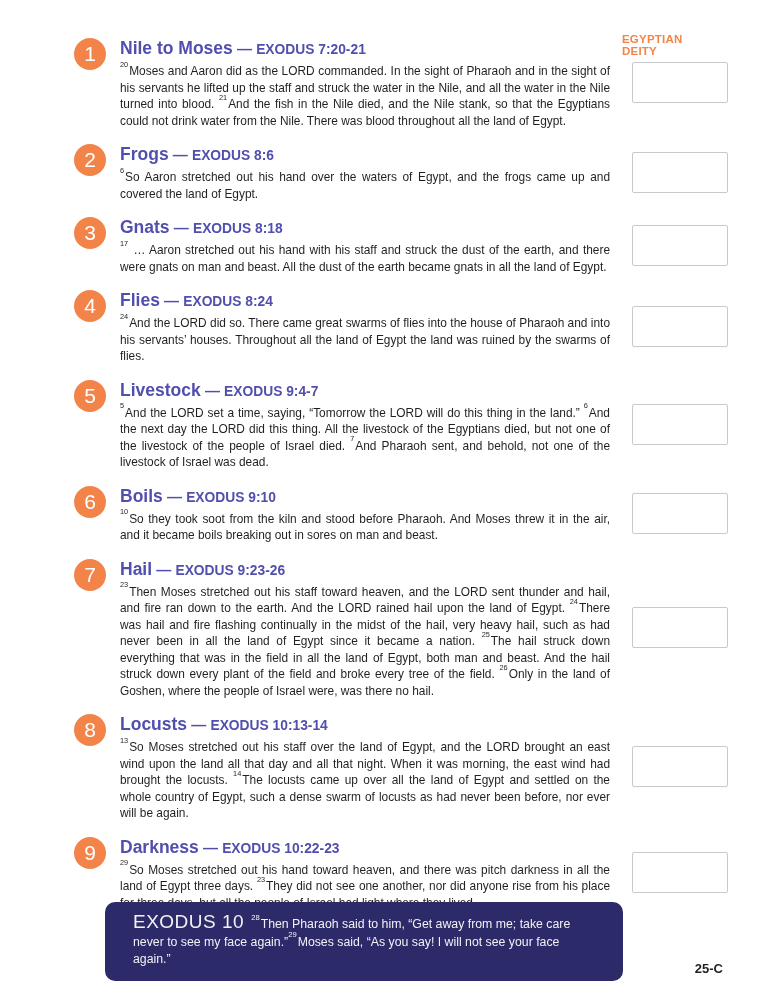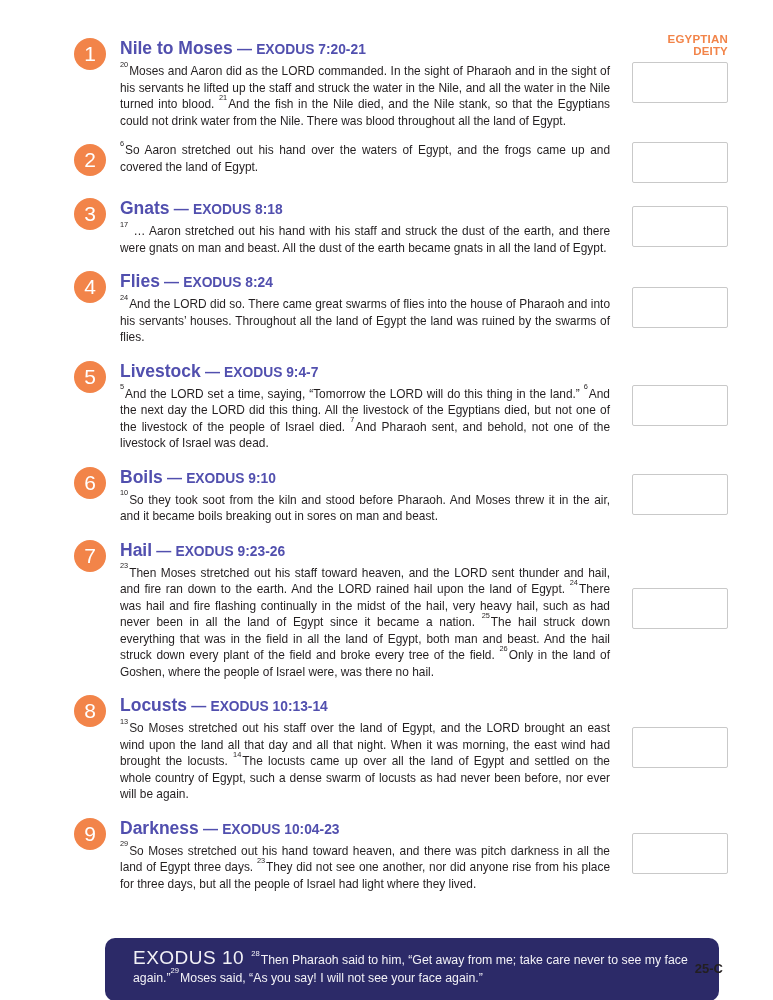--- a/index.html
+++ b/index.html
@@ -18,21 +18,21 @@
   }
   .page {
     position: relative;
     width: 773px; height: 1000px;
     background: #ffffff;
     overflow: hidden;
   }
   .deity-header {
     position: absolute;
     left: 622px; top: 33px; width: 106px;
-    text-align: right;
+    text-align: left;
     color: var(--accent-orange);
     font-weight: 700;
     font-size: 11.5px;
     line-height: 12px;
     letter-spacing: 0.2px;
   }
   .content {
     position: absolute;
     left: 74px; top: 36px; width: 654px;
   }
@@ -83,25 +83,24 @@
   }
   .answer-box {
     width: 96px; height: 41px;
     background: #ffffff;
     border: 1.5px solid var(--box-border);
     border-radius: 2px;
   }
   .footer-box {
     position: absolute;
     left: 105px; top: 902px;
-    width: 614px; min-height: 63px;
+    width: 518px; min-height: 63px;
     background: var(--footer-navy);
     border-radius: 10px;
     padding: 11px 26px 12px 28px;
-    margin-top: 36px;
   }
   .footer-verse {
     margin: 0;
     color: var(--footer-text);
     font-size: 12.3px;
     line-height: 17.5px;
   }
   .footer-title {
     font-size: 19px;
     letter-spacing: 0.5px;
@@ -140,20 +139,23 @@
       <div class="answer-col">
         <div class="answer-box"></div>
       </div>
     </section>
 
     <section class="plague-section">
       <div class="num-circle">
         <span>2</span>
       </div>
       <div class="section-body">
+        <h2 class="heading">
+          <span class="plague-name">Frogs</span><span class="dash"> — </span><span class="ref">EXODUS 8:6</span>
+        </h2>
         <p class="verse"><sup>6</sup>So Aaron stretched out his hand over the waters of Egypt, and the frogs came up and covered the land of Egypt.</p>
       </div>
       <div class="answer-col">
         <div class="answer-box"></div>
       </div>
     </section>
 
     <section class="plague-section">
       <div class="num-circle">
         <span>3</span>
@@ -243,21 +245,21 @@
         <div class="answer-box"></div>
       </div>
     </section>
 
     <section class="plague-section">
       <div class="num-circle">
         <span>9</span>
       </div>
       <div class="section-body">
         <h2 class="heading">
-          <span class="plague-name">Darkness</span><span class="dash"> — </span><span class="ref">EXODUS 10:04-23</span>
+          <span class="plague-name">Darkness</span><span class="dash"> — </span><span class="ref">EXODUS 10:22-23</span>
         </h2>
         <p class="verse"><sup>29</sup>So Moses stretched out his hand toward heaven, and there was pitch darkness in all the land of Egypt three days. <sup>23</sup>They did not see one another, nor did anyone rise from his place for three days, but all the people of Israel had light where they lived.</p>
       </div>
       <div class="answer-col">
         <div class="answer-box"></div>
       </div>
     </section>
   </main>
 
   <div class="footer-box">

